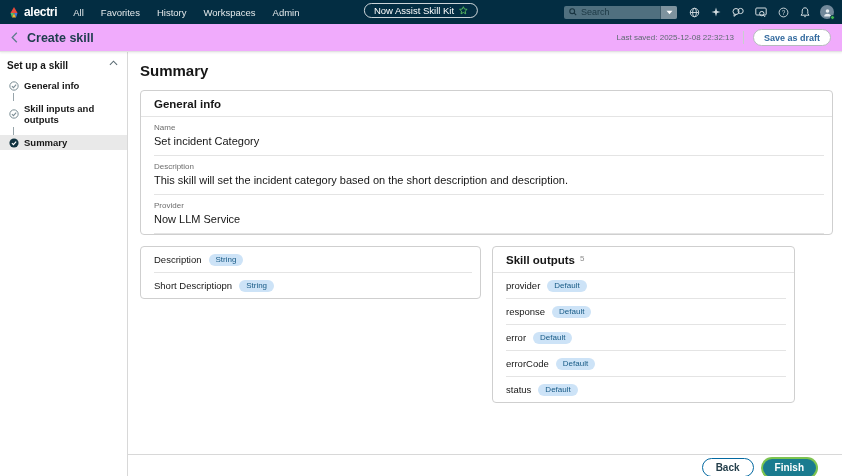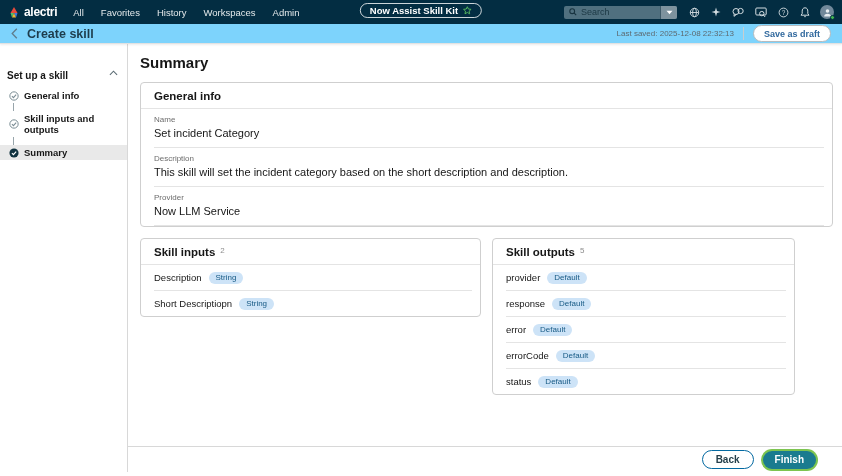--- a/index.html
+++ b/index.html
@@ -7,51 +7,51 @@
   body { font-family: "Liberation Sans", sans-serif; background: #fff; color: #161616; position: relative; }
 
   
   .topnav { height: 24px; background: #032d42; display: flex; align-items: center; padding: 0 8px; position: relative; z-index: 5; }
   .logo { display: flex; align-items: center; gap: 4px; }
   .logo-text { color: #fff; font-weight: bold; font-size: 12px; letter-spacing: -0.3px; }
   .nav-items { display: flex; gap: 17px; margin-left: 16px; }
   .nav-item { color: #e3e8ea; font-size: 9.5px; cursor: pointer; }
   .app-pill { position: absolute; left: 50%; transform: translateX(-50%); top: 2.5px; height: 15px;
     border: 1px solid rgba(255,255,255,0.8); border-radius: 8px; display: flex; align-items: center;
-    gap: 5px; padding: 0 9px; color: #fff; font-weight: bold; font-size: 9.5px; cursor: pointer; text-align: right; }
+    gap: 5px; padding: 0 9px; color: #fff; font-weight: normal; font-size: 9.5px; cursor: pointer; text-align: right; }
   .search-box { margin-left: auto; display: flex; align-items: center; height: 13px; width: 113px;
     background: #50707f; border-radius: 2px; overflow: hidden; }
   .search-box input { flex: 1; min-width: 0; background: transparent; border: 0; outline: none;
     font-size: 9px; color: #11303e; padding: 0 2px; font-family: "Liberation Sans", sans-serif; }
   .search-box input::placeholder { color: #1c3844; opacity: 1; }
   .search-mag { padding: 0 2px 0 5px; display: flex; align-items: center; }
   .search-caret { width: 17px; align-self: stretch; background: #7e939e; border-left: 1px solid #3e5a68;
     display: flex; align-items: center; justify-content: center; cursor: pointer; }
   .top-icons { display: flex; gap: 11px; margin-left: 12px; align-items: center; }
   .top-icons .ticon { display: flex; align-items: center; cursor: pointer; color: #d4dde1; }
   .avatar { width: 14px; height: 14px; border-radius: 50%; background: #71889a; margin-left: 10px;
     position: relative; cursor: pointer; display: flex; align-items: center; justify-content: center; }
   .presence-dot { position: absolute; right: -1px; bottom: -1px; width: 5px; height: 5px;
     border-radius: 50%; background: #3fb450; border: 1px solid #032d42; }
 
   
-  .subheader { height: 20px; background: #7dd3fc; display: flex; align-items: center; padding: 0 11px;
+  .subheader { height: 28px; background: #f0abfc; display: flex; align-items: center; padding: 0 11px;
     border-bottom: 1px solid #e2e2e2; box-shadow: 0 1px 2px rgba(0,0,0,0.08); position: relative; z-index: 4; }
   .back-btn { display: flex; align-items: center; margin-right: 9px; cursor: pointer; color: #5f7d8c; }
   .subheader-title { font-weight: bold; font-size: 12.5px; color: #1d3c4c; }
   .subheader-right { margin-left: auto; display: flex; align-items: center; gap: 9px; }
   .last-saved { font-size: 8px; color: #5d6a71; }
   .vdivider { width: 1px; height: 13px; background: #c9cdcf; }
   .save-draft { background: #fff; border: 1px solid #b6bbbe; border-radius: 10px; padding: 2.5px 10px;
     font-size: 9px; font-weight: bold; color: #31699e; cursor: pointer; font-family: "Liberation Sans", sans-serif; }
 
   
   .content { display: flex; height: 428px; }
   .sidebar { width: 128px; border-right: 1px solid #d8d8d8; background: #fff; padding-top: 5px; flex: none; }
-  .sidebar-header { display: flex; align-items: flex-start; justify-content: space-between; padding: 3px 9px 7px 7px; cursor: pointer; margin-top: 18px; }
+  .sidebar-header { display: flex; align-items: flex-start; justify-content: space-between; padding: 3px 9px 7px 7px; cursor: pointer; }
   .sidebar-title { font-size: 10px; font-weight: bold; color: #161616; }
   .step-row { display: flex; align-items: center; gap: 5px; padding: 2px 6px 2px 9px; font-size: 9.5px;
     font-weight: bold; color: #161616; cursor: pointer; }
   .step-row.active { background: #e9e9e9; }
   .connector { width: 1px; height: 8px; background: #98a5ab; margin-left: 13px; }
 
   .main-col { flex: 1; display: flex; flex-direction: column; min-width: 0; }
   .main-scroll { flex: 1; padding: 10px 9px 0 12px; overflow: hidden; background: #fff; }
   .page-title { font-size: 15px; font-weight: bold; color: #161616; margin: 0 0 11px 0; }
 
@@ -249,23 +249,20 @@
         <div class="field">
           <div class="field-label">Provider</div>
           <div class="field-value">Now LLM Service</div>
         </div>
         <div class="sep"></div>
       </div>
 
       <div class="cards-row">
 
         <div class="card io-card-inputs">
-          <div class="card-header">
-            <span>Skill inputs</span><span class="card-count">2</span>
-          </div>
           <div class="io-row">
             <span class="io-name">Description</span>
             <span class="badge">String</span>
           </div>
           <div class="sep"></div>
           <div class="io-row">
             <span class="io-name">Short Descriptiopn</span>
             <span class="badge">String</span>
           </div>
         </div>

